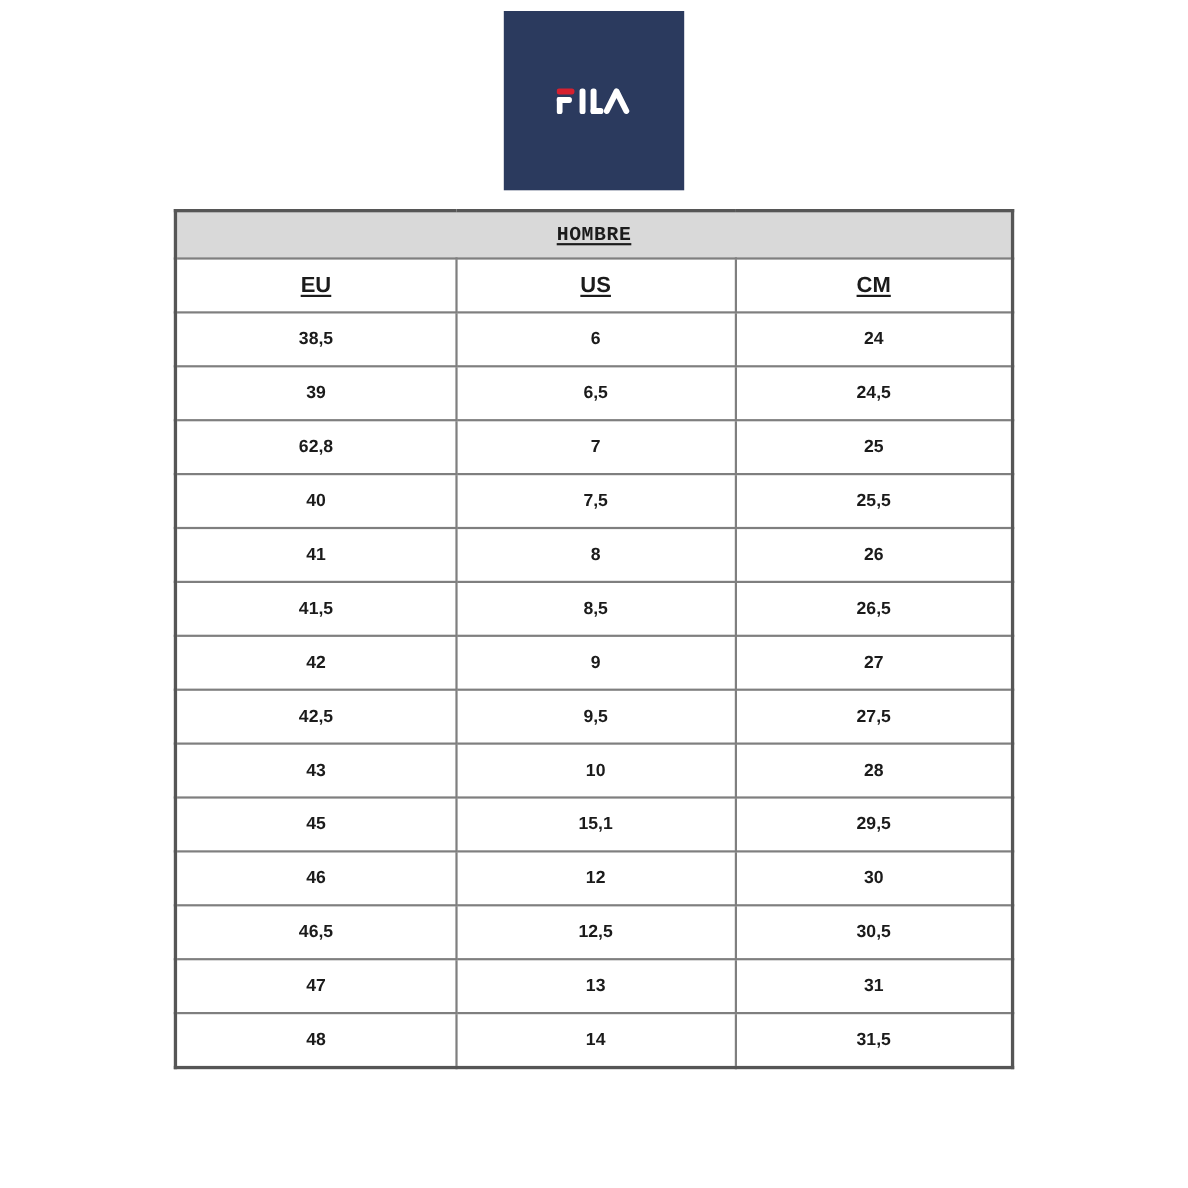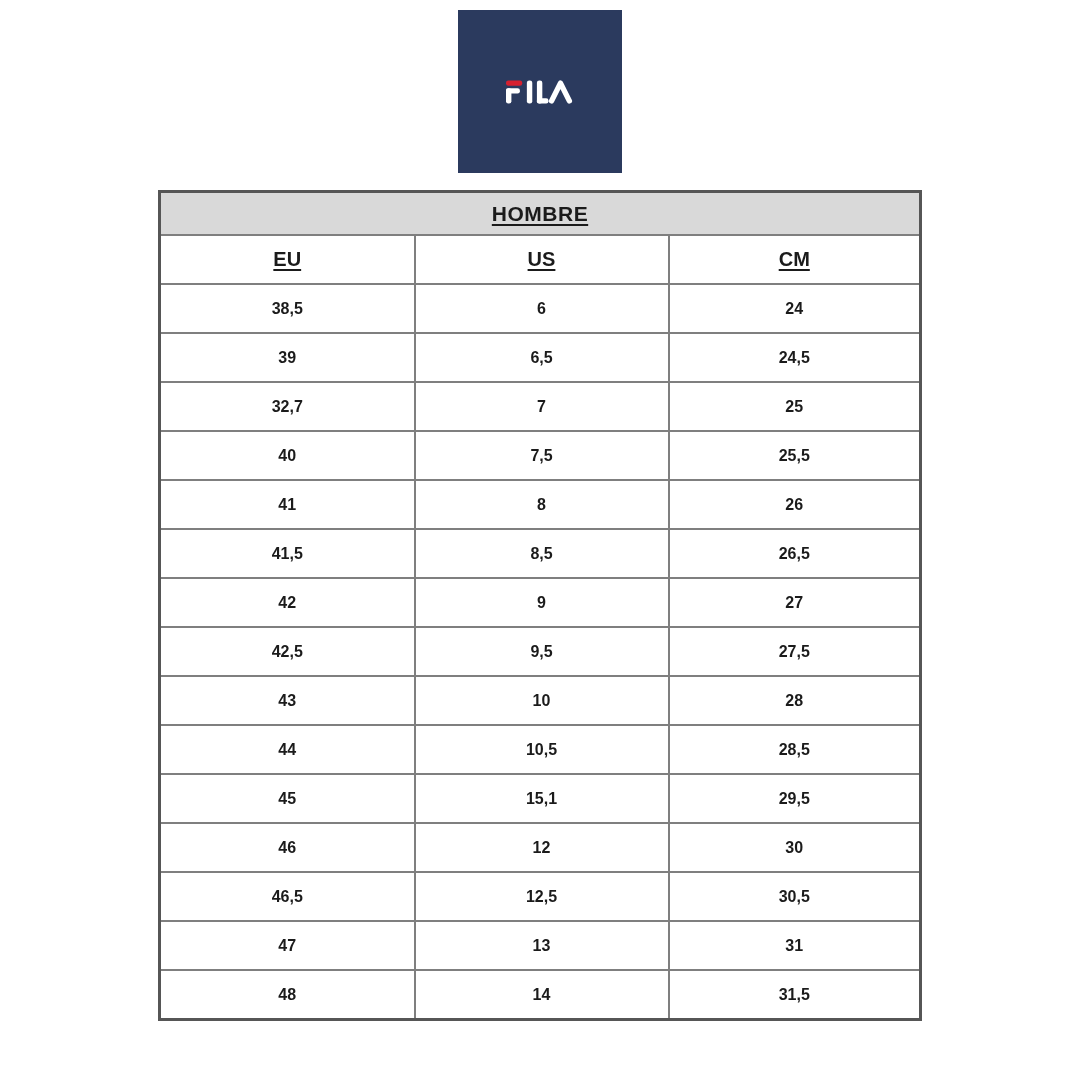--- a/index.html
+++ b/index.html
@@ -42,25 +42,26 @@
     border: 2px solid #7f7f7f;
     text-align: center;
     vertical-align: middle;
     color: #1b1b1b;
     font-weight: bold;
     padding: 0;
   }
   .title-row th {
     background: #d9d9d9;
     height: 41px;
-    font-size: 21px;
+    font-size: 18px;
     text-decoration: underline;
     text-decoration-thickness: 2px;
     text-underline-offset: 3px;
     letter-spacing: 0.5px;
+    font-family: Liberation Mono, monospace;
   }
   .col-header-row th {
     height: 47px;
     font-size: 20px;
     background: #ffffff;
     text-decoration: underline;
     text-decoration-thickness: 2px;
     text-underline-offset: 3px;
   }
   .size-table tbody td {
@@ -110,21 +111,21 @@
         <td>38,5</td>
         <td>6</td>
         <td>24</td>
       </tr>
       <tr>
         <td>39</td>
         <td>6,5</td>
         <td>24,5</td>
       </tr>
       <tr>
-        <td>32,7</td>
+        <td>62,8</td>
         <td>7</td>
         <td>25</td>
       </tr>
       <tr>
         <td>40</td>
         <td>7,5</td>
         <td>25,5</td>
       </tr>
       <tr>
         <td>41</td>
@@ -145,25 +146,20 @@
         <td>42,5</td>
         <td>9,5</td>
         <td>27,5</td>
       </tr>
       <tr>
         <td>43</td>
         <td>10</td>
         <td>28</td>
       </tr>
       <tr>
-        <td>44</td>
-        <td>10,5</td>
-        <td>28,5</td>
-      </tr>
-      <tr>
         <td>45</td>
         <td>15,1</td>
         <td>29,5</td>
       </tr>
       <tr>
         <td>46</td>
         <td>12</td>
         <td>30</td>
       </tr>
       <tr>

